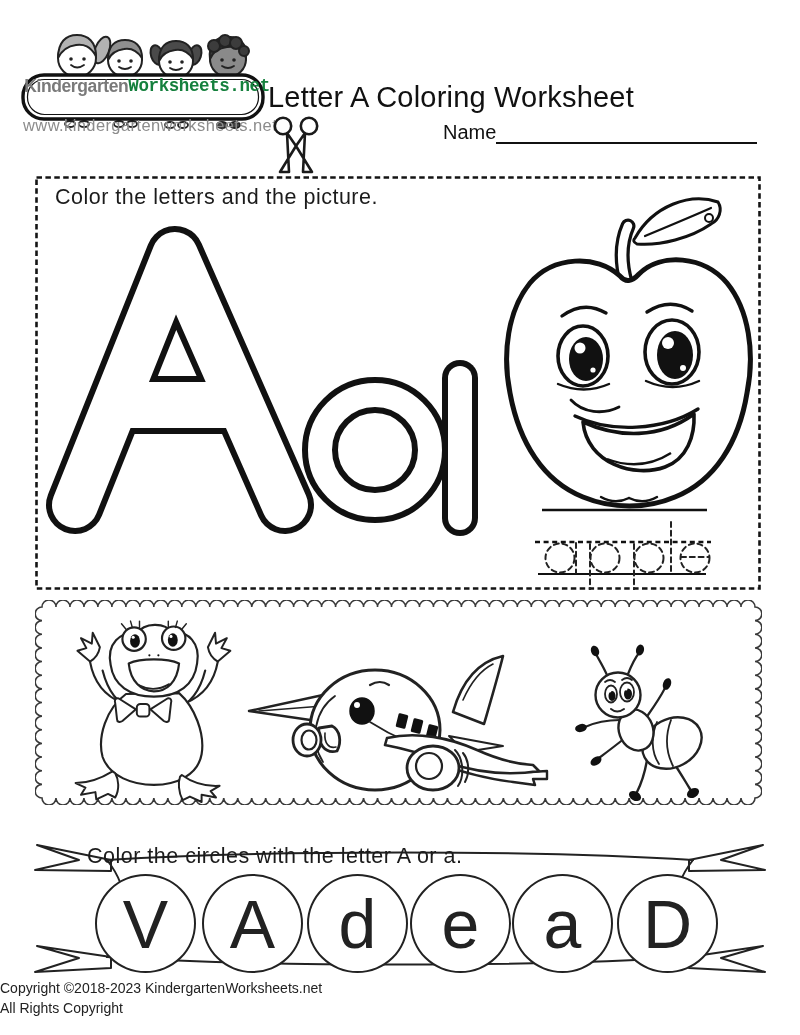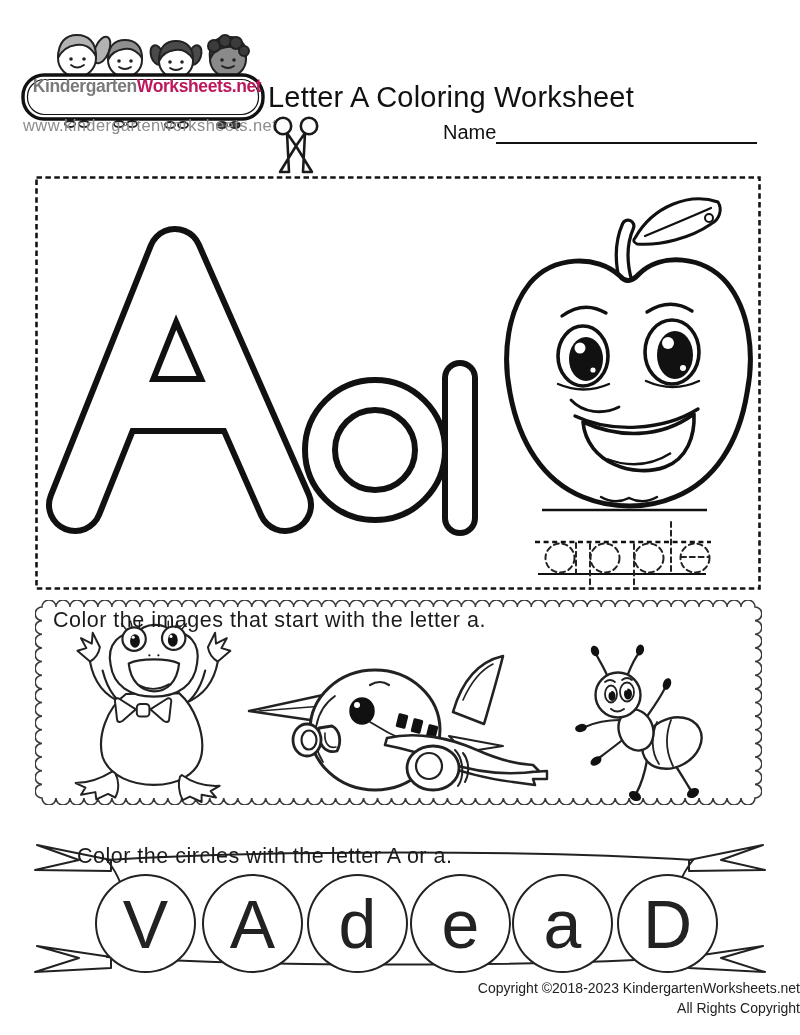--- a/index.html
+++ b/index.html
@@ -4,33 +4,33 @@
 <title>Letter A Coloring Worksheet</title>
 <style>
   html,body{margin:0;padding:0;background:#fff;}
   #page{position:relative;width:800px;height:1035px;background:#fff;overflow:hidden;
         font-family:"Liberation Sans",sans-serif;color:#1a1a1a;}
   .abs{position:absolute;}
   svg{display:block;}
   
   .brand-text{font-weight:bold;font-size:17.5px;letter-spacing:-0.4px;white-space:nowrap;}
   .brand-gray{color:#7a7a7a;padding-left:8px;}
-  .brand-black{color:#be185d;}
+  .brand-black{color:#15803d;font-family:Liberation Mono, monospace;}
   .site-url{font-size:16.5px;color:#8c8c8c;letter-spacing:0.4px;}
   .page-title{font-size:29px;color:#111;letter-spacing:0.2px;white-space:nowrap;margin-top:48px;}
   .name-row{display:flex;align-items:flex-end;width:314px;}
   .name-label{font-size:20px;color:#111;}
   .name-line{flex:1;border-bottom:2.4px solid #111;height:30px;}
   
   .instruction{font-size:21.5px;color:#1b1b1b;letter-spacing:0.5px;white-space:nowrap;}
   .circle-cell{position:absolute;width:97px;height:95px;border:2px solid #222;border-radius:50%;
                display:flex;align-items:center;justify-content:center;background:#fff;}
   .circle-letter{font-size:68px;color:#222;font-weight:normal;line-height:1;}
   
-  .footer{width:800px;text-align:right;font-size:14px;color:#222;line-height:1.45;}
+  .footer{width:800px;text-align:left;font-size:14px;color:#222;line-height:1.45;}
 </style>
 </head>
 <body>
 
 <div id="page">
 
   <div class="abs" style="left:18px;top:12px;width:250px;height:125px;">
     <svg width="250" height="125" viewBox="0 0 250 125">
 
       <g stroke="#222" stroke-width="2">
@@ -166,20 +166,21 @@
             <circle cx="570" cy="382" r="14.5"></circle>
           <path d="M 599,368 L 599,414"></path>
             <circle cx="614" cy="382" r="14.5"></circle>
           <path d="M 636,346 L 636,397"></path>
           <circle cx="660" cy="382" r="14.5"></circle>
             <path d="M 646,381 L 674,381"></path>
         </g>
         <text x="505" y="396" font-size="44" fill="transparent">apple</text>
       </g>
     </svg>
+    <div class="abs instruction" style="left:20px;top:9px;">Color the letters and the picture.</div>
   </div>
 
   <div class="abs" style="left:35px;top:600px;width:727px;height:205px;">
     <svg class="abs" style="left:0;top:0;" width="727" height="205" viewBox="0 0 727 205">
       <path id="scallop-path" d="M 7 7 a 6.990196078431373 6.990196078431373 0 0 1 13.980392156862745 0 a 6.990196078431373 6.990196078431373 0 0 1 13.980392156862745 0 a 6.990196078431373 6.990196078431373 0 0 1 13.980392156862745 0 a 6.990196078431373 6.990196078431373 0 0 1 13.980392156862745 0 a 6.990196078431373 6.990196078431373 0 0 1 13.980392156862745 0 a 6.990196078431373 6.990196078431373 0 0 1 13.980392156862745 0 a 6.990196078431373 6.990196078431373 0 0 1 13.980392156862745 0 a 6.990196078431373 6.990196078431373 0 0 1 13.980392156862745 0 a 6.990196078431373 6.990196078431373 0 0 1 13.980392156862745 0 a 6.990196078431373 6.990196078431373 0 0 1 13.980392156862745 0 a 6.990196078431373 6.990196078431373 0 0 1 13.980392156862745 0 a 6.990196078431373 6.990196078431373 0 0 1 13.980392156862745 0 a 6.990196078431373 6.990196078431373 0 0 1 13.980392156862745 0 a 6.990196078431373 6.990196078431373 0 0 1 13.980392156862745 0 a 6.990196078431373 6.990196078431373 0 0 1 13.980392156862745 0 a 6.990196078431373 6.990196078431373 0 0 1 13.980392156862745 0 a 6.990196078431373 6.990196078431373 0 0 1 13.980392156862745 0 a 6.990196078431373 6.990196078431373 0 0 1 13.980392156862745 0 a 6.990196078431373 6.990196078431373 0 0 1 13.980392156862745 0 a 6.990196078431373 6.990196078431373 0 0 1 13.980392156862745 0 a 6.990196078431373 6.990196078431373 0 0 1 13.980392156862745 0 a 6.990196078431373 6.990196078431373 0 0 1 13.980392156862745 0 a 6.990196078431373 6.990196078431373 0 0 1 13.980392156862745 0 a 6.990196078431373 6.990196078431373 0 0 1 13.980392156862745 0 a 6.990196078431373 6.990196078431373 0 0 1 13.980392156862745 0 a 6.990196078431373 6.990196078431373 0 0 1 13.980392156862745 0 a 6.990196078431373 6.990196078431373 0 0 1 13.980392156862745 0 a 6.990196078431373 6.990196078431373 0 0 1 13.980392156862745 0 a 6.990196078431373 6.990196078431373 0 0 1 13.980392156862745 0 a 6.990196078431373 6.990196078431373 0 0 1 13.980392156862745 0 a 6.990196078431373 6.990196078431373 0 0 1 13.980392156862745 0 a 6.990196078431373 6.990196078431373 0 0 1 13.980392156862745 0 a 6.990196078431373 6.990196078431373 0 0 1 13.980392156862745 0 a 6.990196078431373 6.990196078431373 0 0 1 13.980392156862745 0 a 6.990196078431373 6.990196078431373 0 0 1 13.980392156862745 0 a 6.990196078431373 6.990196078431373 0 0 1 13.980392156862745 0 a 6.990196078431373 6.990196078431373 0 0 1 13.980392156862745 0 a 6.990196078431373 6.990196078431373 0 0 1 13.980392156862745 0 a 6.990196078431373 6.990196078431373 0 0 1 13.980392156862745 0 a 6.990196078431373 6.990196078431373 0 0 1 13.980392156862745 0 a 6.990196078431373 6.990196078431373 0 0 1 13.980392156862745 0 a 6.990196078431373 6.990196078431373 0 0 1 13.980392156862745 0 a 6.990196078431373 6.990196078431373 0 0 1 13.980392156862745 0 a 6.990196078431373 6.990196078431373 0 0 1 13.980392156862745 0 a 6.990196078431373 6.990196078431373 0 0 1 13.980392156862745 0 a 6.990196078431373 6.990196078431373 0 0 1 13.980392156862745 0 a 6.990196078431373 6.990196078431373 0 0 1 13.980392156862745 0 a 6.990196078431373 6.990196078431373 0 0 1 13.980392156862745 0 a 6.990196078431373 6.990196078431373 0 0 1 13.980392156862745 0 a 6.990196078431373 6.990196078431373 0 0 1 13.980392156862745 0 a 6.990196078431373 6.990196078431373 0 0 1 13.980392156862745 0 a 6.821428571428571 6.821428571428571 0 0 1 0 13.642857142857142 a 6.821428571428571 6.821428571428571 0 0 1 0 13.642857142857142 a 6.821428571428571 6.821428571428571 0 0 1 0 13.642857142857142 a 6.821428571428571 6.821428571428571 0 0 1 0 13.642857142857142 a 6.821428571428571 6.821428571428571 0 0 1 0 13.642857142857142 a 6.821428571428571 6.821428571428571 0 0 1 0 13.642857142857142 a 6.821428571428571 6.821428571428571 0 0 1 0 13.642857142857142 a 6.821428571428571 6.821428571428571 0 0 1 0 13.642857142857142 a 6.821428571428571 6.821428571428571 0 0 1 0 13.642857142857142 a 6.821428571428571 6.821428571428571 0 0 1 0 13.642857142857142 a 6.821428571428571 6.821428571428571 0 0 1 0 13.642857142857142 a 6.821428571428571 6.821428571428571 0 0 1 0 13.642857142857142 a 6.821428571428571 6.821428571428571 0 0 1 0 13.642857142857142 a 6.821428571428571 6.821428571428571 0 0 1 0 13.642857142857142 a 6.990196078431373 6.990196078431373 0 0 1 -13.980392156862745 0 a 6.990196078431373 6.990196078431373 0 0 1 -13.980392156862745 0 a 6.990196078431373 6.990196078431373 0 0 1 -13.980392156862745 0 a 6.990196078431373 6.990196078431373 0 0 1 -13.980392156862745 0 a 6.990196078431373 6.990196078431373 0 0 1 -13.980392156862745 0 a 6.990196078431373 6.990196078431373 0 0 1 -13.980392156862745 0 a 6.990196078431373 6.990196078431373 0 0 1 -13.980392156862745 0 a 6.990196078431373 6.990196078431373 0 0 1 -13.980392156862745 0 a 6.990196078431373 6.990196078431373 0 0 1 -13.980392156862745 0 a 6.990196078431373 6.990196078431373 0 0 1 -13.980392156862745 0 a 6.990196078431373 6.990196078431373 0 0 1 -13.980392156862745 0 a 6.990196078431373 6.990196078431373 0 0 1 -13.980392156862745 0 a 6.990196078431373 6.990196078431373 0 0 1 -13.980392156862745 0 a 6.990196078431373 6.990196078431373 0 0 1 -13.980392156862745 0 a 6.990196078431373 6.990196078431373 0 0 1 -13.980392156862745 0 a 6.990196078431373 6.990196078431373 0 0 1 -13.980392156862745 0 a 6.990196078431373 6.990196078431373 0 0 1 -13.980392156862745 0 a 6.990196078431373 6.990196078431373 0 0 1 -13.980392156862745 0 a 6.990196078431373 6.990196078431373 0 0 1 -13.980392156862745 0 a 6.990196078431373 6.990196078431373 0 0 1 -13.980392156862745 0 a 6.990196078431373 6.990196078431373 0 0 1 -13.980392156862745 0 a 6.990196078431373 6.990196078431373 0 0 1 -13.980392156862745 0 a 6.990196078431373 6.990196078431373 0 0 1 -13.980392156862745 0 a 6.990196078431373 6.990196078431373 0 0 1 -13.980392156862745 0 a 6.990196078431373 6.990196078431373 0 0 1 -13.980392156862745 0 a 6.990196078431373 6.990196078431373 0 0 1 -13.980392156862745 0 a 6.990196078431373 6.990196078431373 0 0 1 -13.980392156862745 0 a 6.990196078431373 6.990196078431373 0 0 1 -13.980392156862745 0 a 6.990196078431373 6.990196078431373 0 0 1 -13.980392156862745 0 a 6.990196078431373 6.990196078431373 0 0 1 -13.980392156862745 0 a 6.990196078431373 6.990196078431373 0 0 1 -13.980392156862745 0 a 6.990196078431373 6.990196078431373 0 0 1 -13.980392156862745 0 a 6.990196078431373 6.990196078431373 0 0 1 -13.980392156862745 0 a 6.990196078431373 6.990196078431373 0 0 1 -13.980392156862745 0 a 6.990196078431373 6.990196078431373 0 0 1 -13.980392156862745 0 a 6.990196078431373 6.990196078431373 0 0 1 -13.980392156862745 0 a 6.990196078431373 6.990196078431373 0 0 1 -13.980392156862745 0 a 6.990196078431373 6.990196078431373 0 0 1 -13.980392156862745 0 a 6.990196078431373 6.990196078431373 0 0 1 -13.980392156862745 0 a 6.990196078431373 6.990196078431373 0 0 1 -13.980392156862745 0 a 6.990196078431373 6.990196078431373 0 0 1 -13.980392156862745 0 a 6.990196078431373 6.990196078431373 0 0 1 -13.980392156862745 0 a 6.990196078431373 6.990196078431373 0 0 1 -13.980392156862745 0 a 6.990196078431373 6.990196078431373 0 0 1 -13.980392156862745 0 a 6.990196078431373 6.990196078431373 0 0 1 -13.980392156862745 0 a 6.990196078431373 6.990196078431373 0 0 1 -13.980392156862745 0 a 6.990196078431373 6.990196078431373 0 0 1 -13.980392156862745 0 a 6.990196078431373 6.990196078431373 0 0 1 -13.980392156862745 0 a 6.990196078431373 6.990196078431373 0 0 1 -13.980392156862745 0 a 6.990196078431373 6.990196078431373 0 0 1 -13.980392156862745 0 a 6.990196078431373 6.990196078431373 0 0 1 -13.980392156862745 0 a 6.821428571428571 6.821428571428571 0 0 1 0 -13.642857142857142 a 6.821428571428571 6.821428571428571 0 0 1 0 -13.642857142857142 a 6.821428571428571 6.821428571428571 0 0 1 0 -13.642857142857142 a 6.821428571428571 6.821428571428571 0 0 1 0 -13.642857142857142 a 6.821428571428571 6.821428571428571 0 0 1 0 -13.642857142857142 a 6.821428571428571 6.821428571428571 0 0 1 0 -13.642857142857142 a 6.821428571428571 6.821428571428571 0 0 1 0 -13.642857142857142 a 6.821428571428571 6.821428571428571 0 0 1 0 -13.642857142857142 a 6.821428571428571 6.821428571428571 0 0 1 0 -13.642857142857142 a 6.821428571428571 6.821428571428571 0 0 1 0 -13.642857142857142 a 6.821428571428571 6.821428571428571 0 0 1 0 -13.642857142857142 a 6.821428571428571 6.821428571428571 0 0 1 0 -13.642857142857142 a 6.821428571428571 6.821428571428571 0 0 1 0 -13.642857142857142 a 6.821428571428571 6.821428571428571 0 0 1 0 -13.642857142857142 Z" fill="none" stroke="#3a3a3a" stroke-width="1.6"></path>
 
       <g transform="translate(10,4) scale(0.9)" stroke="#222" fill="#fff" stroke-linecap="round" stroke-linejoin="round">
         <path d="M 86,110 C 66,102 54,86 50,64" fill="none" stroke-width="2.4"></path>
         <path d="M 98,118 C 82,112 70,98 64,74" fill="none" stroke-width="2.4"></path>
         <path d="M 50,64 L 36,52 L 46,49 L 40,38 L 52,44 L 53,32 L 61,48 C 60,54 57,60 50,64 Z" stroke-width="2.2"></path>
@@ -266,39 +267,38 @@
         <path d="M 587,80 Q 592,76 597,80" fill="none" stroke-width="1.8"></path>
         <ellipse cx="576" cy="94" rx="6" ry="8.5" stroke-width="1.8"></ellipse>
         <ellipse cx="577" cy="96" rx="3.5" ry="5" fill="#111" stroke="none"></ellipse>
         <ellipse cx="592" cy="92" rx="7" ry="9.5" stroke-width="1.8"></ellipse>
         <ellipse cx="593" cy="94" rx="4" ry="5.5" fill="#111" stroke="none"></ellipse>
         <circle cx="575" cy="91" r="1.4" fill="#fff" stroke="none"></circle>
           <circle cx="591" cy="89" r="1.5" fill="#fff" stroke="none"></circle>
         <path d="M 576,109 Q 582,114 589,109" fill="none" stroke-width="2"></path>
       </g>
     </svg>
-    <div class="abs instruction" style="left:18px;top:8px;">Color the images that start with the letter a.</div>
   </div>
 
   <div class="abs" style="left:25px;top:830px;width:750px;height:155px;">
     <svg class="abs" style="left:0;top:0;" width="750" height="155" viewBox="0 0 750 155">
       <g fill="#fff" stroke="#222" stroke-width="2" stroke-linejoin="round">
         <path d="M 86,30 L 12,15 L 54,30 L 10,40 L 86,41 Z"></path>
         <path d="M 86,127 L 12,116 L 54,128 L 10,142 L 86,138 Z"></path>
         <path d="M 664,30 L 738,15 L 696,30 L 740,40 L 664,41 Z"></path>
         <path d="M 664,127 L 738,116 L 696,128 L 740,142 L 664,138 Z"></path>
       </g>
       <g fill="none" stroke="#222" stroke-width="2" stroke-linecap="round">
         <path d="M 82,30 C 240,20 510,20 668,30"></path>
         <path d="M 82,127 C 240,137 510,137 668,127"></path>
         <path d="M 82,30 C 106,60 106,97 82,127"></path>
         <path d="M 668,30 C 644,60 644,97 668,127"></path>
       </g>
     </svg>
-    <div class="abs instruction" style="left:52px;top:14px;">Color the circles with the letter A or a.</div>
+    <div class="abs instruction" style="left:62px;top:14px;">Color the circles with the letter A or a.</div>
     <div class="circle-cell" style="left:70px;top:44px;">
         <span class="circle-letter">V</span>
       </div>
     <div class="circle-cell" style="left:177px;top:44px;">
         <span class="circle-letter">A</span>
       </div>
     <div class="circle-cell" style="left:282px;top:44px;">
         <span class="circle-letter">d</span>
       </div>
     <div class="circle-cell" style="left:385px;top:44px;">

